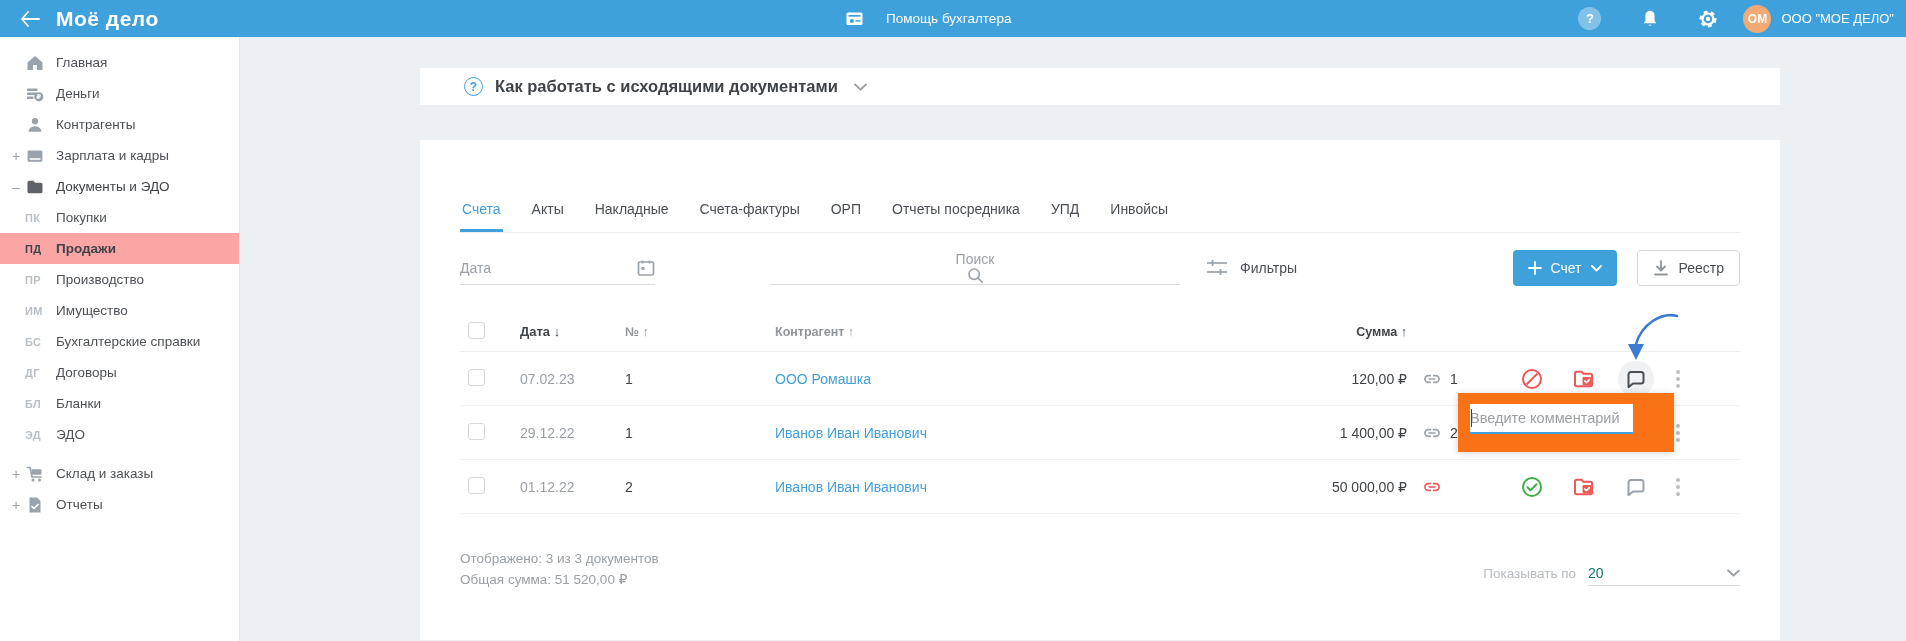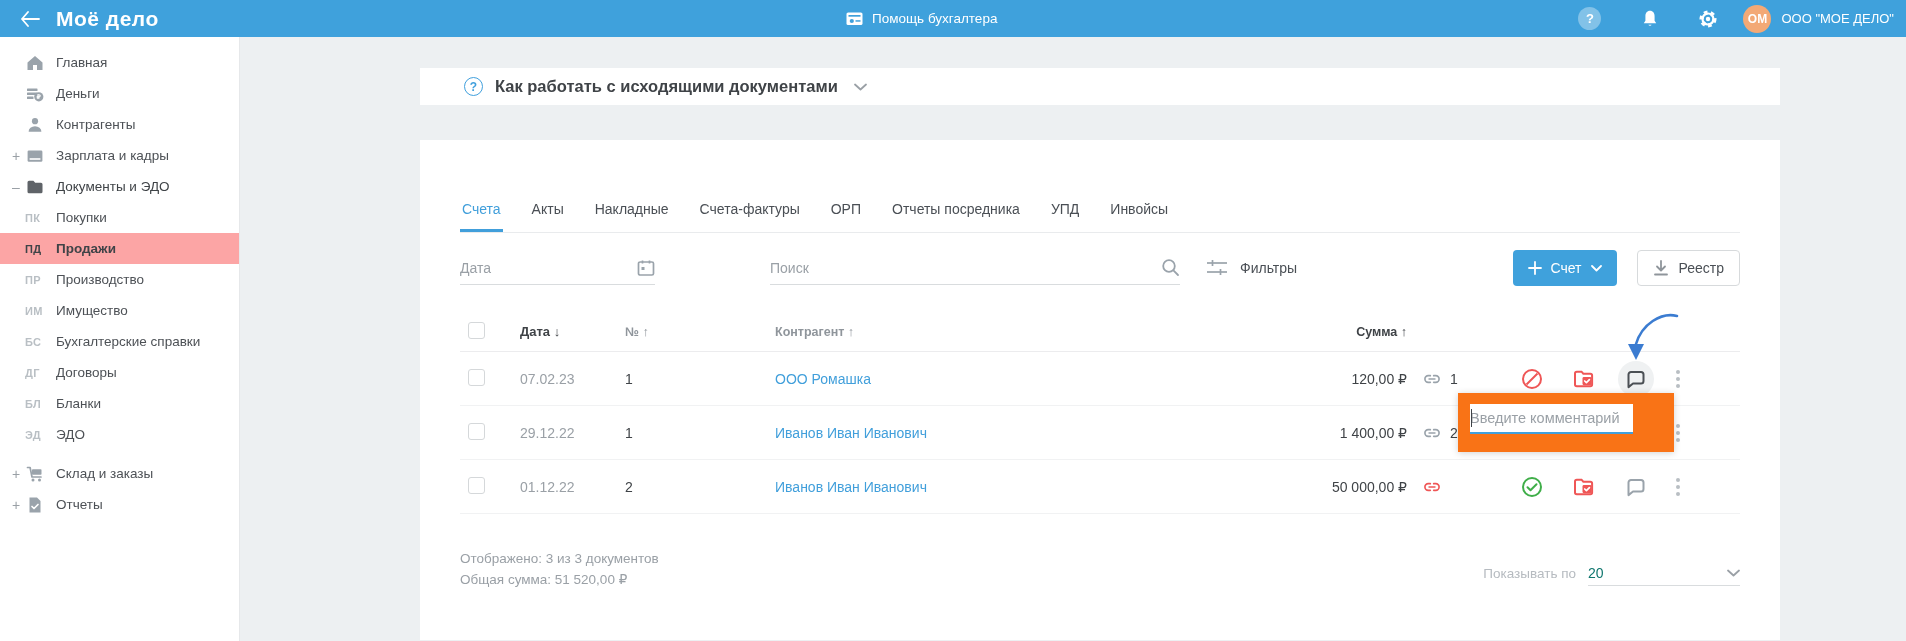--- a/index.html
+++ b/index.html
@@ -4,21 +4,21 @@
 <style>
   * { margin:0; padding:0; box-sizing:border-box; }
   html,body { width:1906px; height:641px; overflow:hidden; background:#edf0f2;
     font-family:"Liberation Sans","DejaVu Sans",sans-serif; }
 
   
   .topbar { position:absolute; left:0; top:0; width:1906px; height:37px; background:#3fa1dc;
     display:flex; align-items:center; color:#fff; z-index:30; }
   .back-arrow { margin-left:18px; width:24px; height:24px; display:flex; align-items:center; justify-content:center; cursor:pointer; }
   .logo { margin-left:14px; font-size:21px; font-weight:bold; letter-spacing:.5px; }
-  .tb-help { position:absolute; left:845px; top:0; height:37px; display:flex; align-items:center; gap:8px; font-size:13.5px; }
+  .tb-help { position:absolute; left:845px; top:0; height:37px; display:flex; align-items:center; gap:22px; font-size:13.5px; }
   .tb-right { margin-left:auto; display:flex; align-items:center; padding-right:12px; }
   .q-circle { width:23px; height:23px; border-radius:50%; background:rgba(255,255,255,.35);
     display:flex; align-items:center; justify-content:center; font-size:13px; font-weight:bold; margin-right:38px; cursor:pointer;}
   .tb-ic { width:22px; height:22px; cursor:pointer; }
   .bell-ic { margin-right:36px; }
   .gear-ic { margin-right:24px; }
   .avatar { width:28px; height:28px; border-radius:50%; background:#f3a976; color:#fff;
     display:flex; align-items:center; justify-content:center; font-size:12px; font-weight:bold; margin-right:10px; cursor:pointer;}
   .account { font-size:13px; }
 
@@ -51,21 +51,21 @@
   .tabs { position:absolute; left:40px; right:40px; top:49px; height:44px; border-bottom:1px solid #e9ebed;
     display:flex; gap:27px; }
   .tab { display:flex; align-items:center; height:100%; padding:0 2px; font-size:14px; color:#4a4f55;
     border-bottom:3px solid transparent; cursor:pointer; white-space:nowrap; }
   .tab.active { color:#419fdb; border-bottom-color:#419fdb; }
 
   .filter-row { position:absolute; left:40px; right:40px; top:108px; height:40px; display:flex; align-items:center; }
   .u-input { border-bottom:1px solid #d9dcde; height:34px; display:flex; align-items:center;
     justify-content:space-between; color:#9aa0a6; font-size:14px; cursor:text; }
   .date-input { width:195px; }
-  .search-input { width:410px; margin-left:115px; }
+  .search-input { width:410px; margin-left:115px;flex-direction:column; }
   .sliders { margin-left:26px; cursor:pointer; display:flex; }
   .filters-label { margin-left:12px; font-size:14px; color:#4a4f55; cursor:pointer; }
   .btn-primary { margin-left:auto; height:36px; padding:0 15px; background:#3fa1dc; border-radius:4px;
     color:#fff; font-size:14px; display:flex; align-items:center; gap:9px; cursor:pointer; border:none; }
   .btn-outline { margin-left:20px; height:36px; padding:0 15px; background:#fff; border:1px solid #d7dadc;
     border-radius:4px; color:#4a4f55; font-size:14px; display:flex; align-items:center; gap:10px; cursor:pointer; }
 
   .grid-cols { display:grid; grid-template-columns:50px 105px 150px 452px 190px 95px 160px 78px; align-items:center; }
   .t-head { position:absolute; left:40px; right:40px; top:172px; height:40px; border-bottom:1px solid #ececee;
     font-size:12.5px; font-weight:bold; color:#8f959b; }

